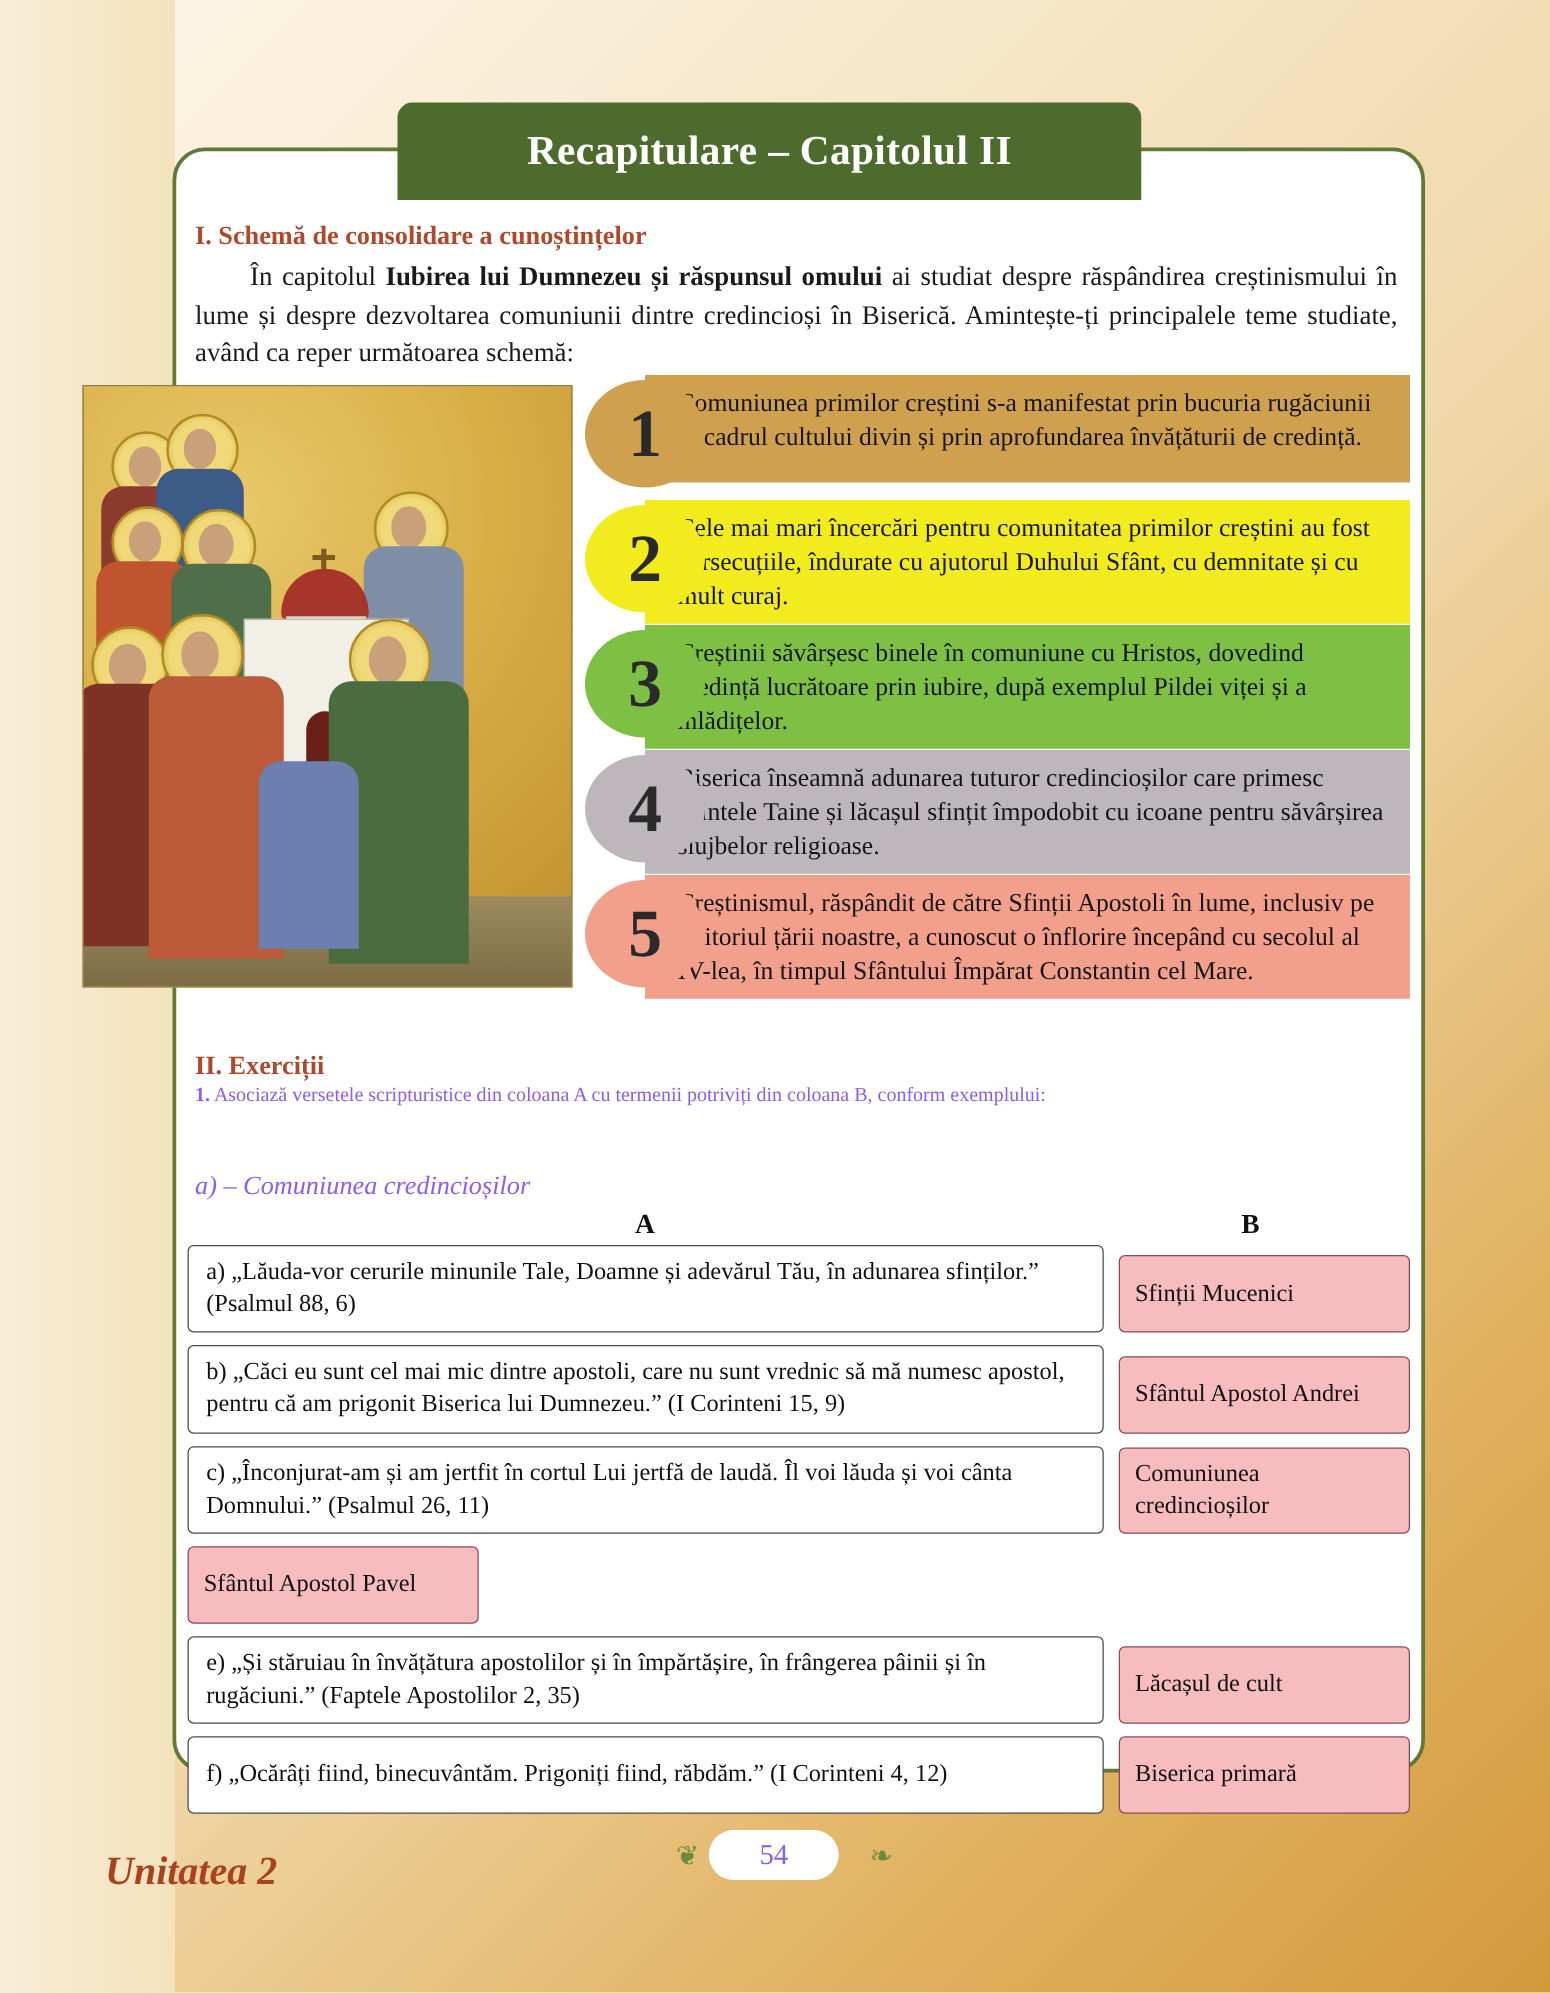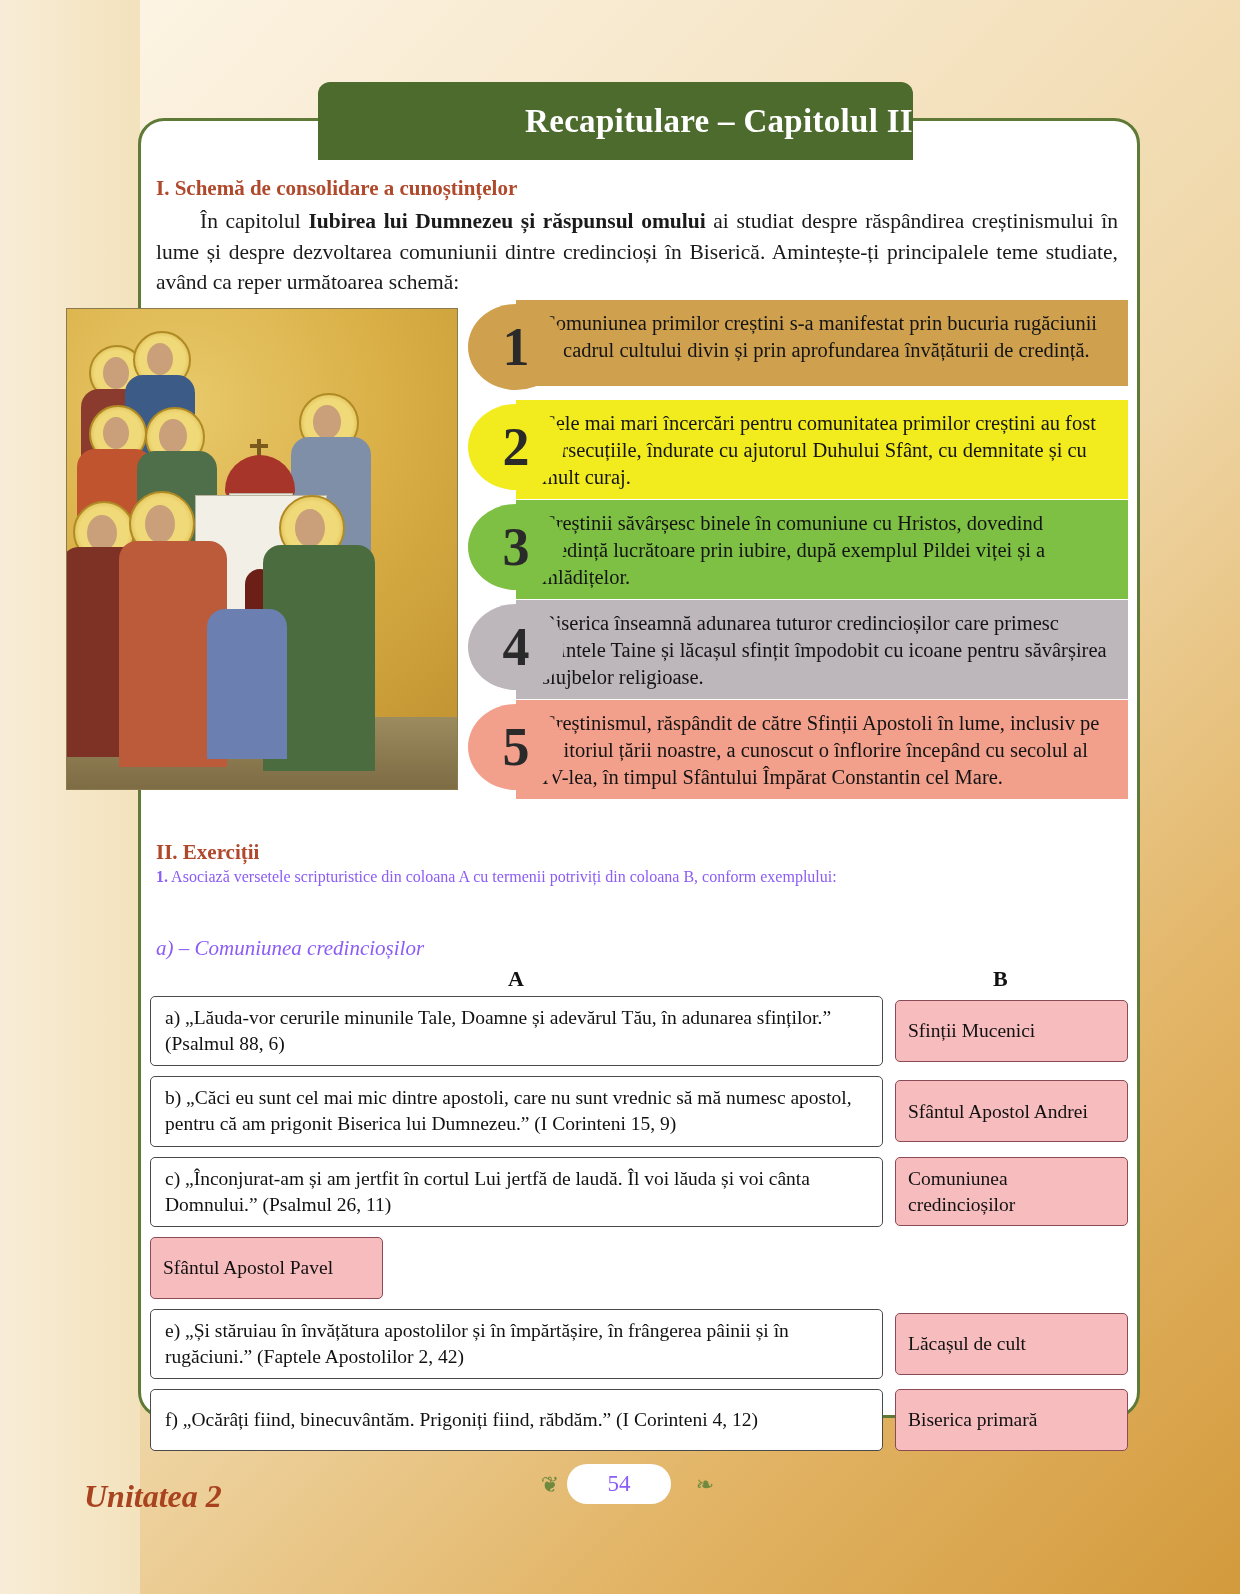--- a/index.html
+++ b/index.html
@@ -33,21 +33,21 @@
   .title-banner {
     position: absolute;
     left: 318px;
     top: 82px;
     width: 595px;
     height: 78px;
     background: #4e6b2e;
     border-radius: 12px 12px 0 0;
     display: flex;
     align-items: center;
-    justify-content: flex-end;
+    justify-content: center;
     color: #ffffff;
     font-size: 33px;
     font-weight: bold;
     letter-spacing: .3px;
     z-index: 5;
   }
   .content {
     position: absolute;
     left: 138px;
     top: 118px;
@@ -226,21 +226,21 @@
   .pairs {
     position: absolute;
     left: 12px;
     top: 878px;
     width: 978px;
   }
   .pair {
     display: flex;
     gap: 12px;
     margin-bottom: 10px;
-    align-items: center;
+    align-items: flex-end;
   }
   .cellA {
     width: 733px;
     border: 1px solid #4a4a4a;
     border-radius: 5px;
     padding: 8px 12px 8px 14px;
     box-sizing: border-box;
     font-size: 19.5px;
     line-height: 1.34;
     color: #111;
@@ -429,21 +429,21 @@
     <div class="pair">
       <div class="cellA">c) „Înconjurat-am și am jertfit în cortul Lui jertfă de laudă. Îl voi lăuda și voi cânta Domnului.” (Psalmul 26, 11)</div>
       <div class="cellB">Comuniunea credincioșilor</div>
     </div>
 
     <div class="pair">
       <div class="cellB">Sfântul Apostol Pavel</div>
     </div>
 
     <div class="pair">
-      <div class="cellA">e) „Și stăruiau în învățătura apostolilor și în împărtășire, în frângerea pâinii și în rugăciuni.” (Faptele Apostolilor 2, 42)</div>
+      <div class="cellA">e) „Și stăruiau în învățătura apostolilor și în împărtășire, în frângerea pâinii și în rugăciuni.” (Faptele Apostolilor 2, 35)</div>
       <div class="cellB">Lăcașul de cult</div>
     </div>
 
     <div class="pair">
       <div class="cellA">f) „Ocărâți fiind, binecuvântăm. Prigoniți fiind, răbdăm.” (I Corinteni 4, 12)</div>
       <div class="cellB">Biserica primară</div>
     </div>
 
   </div>
 

